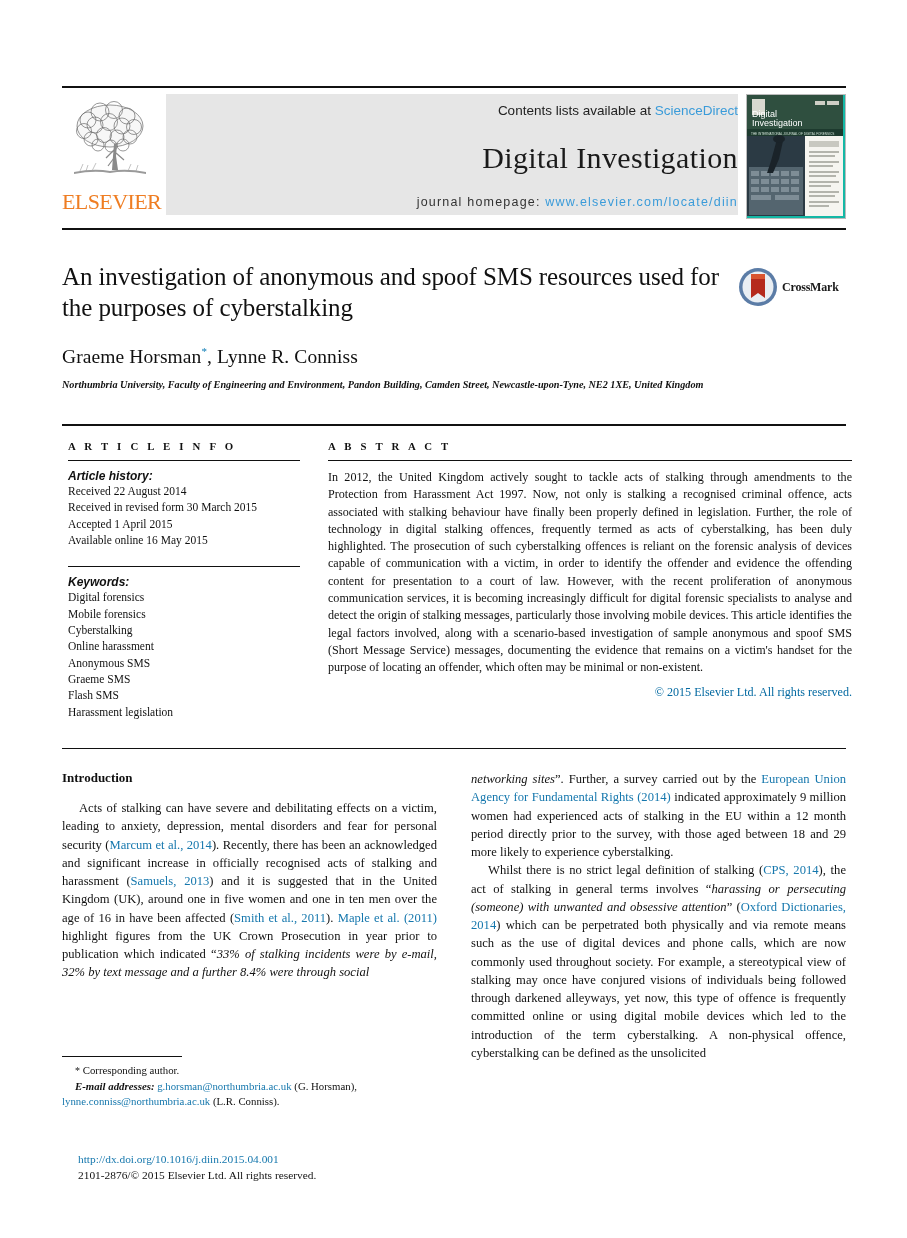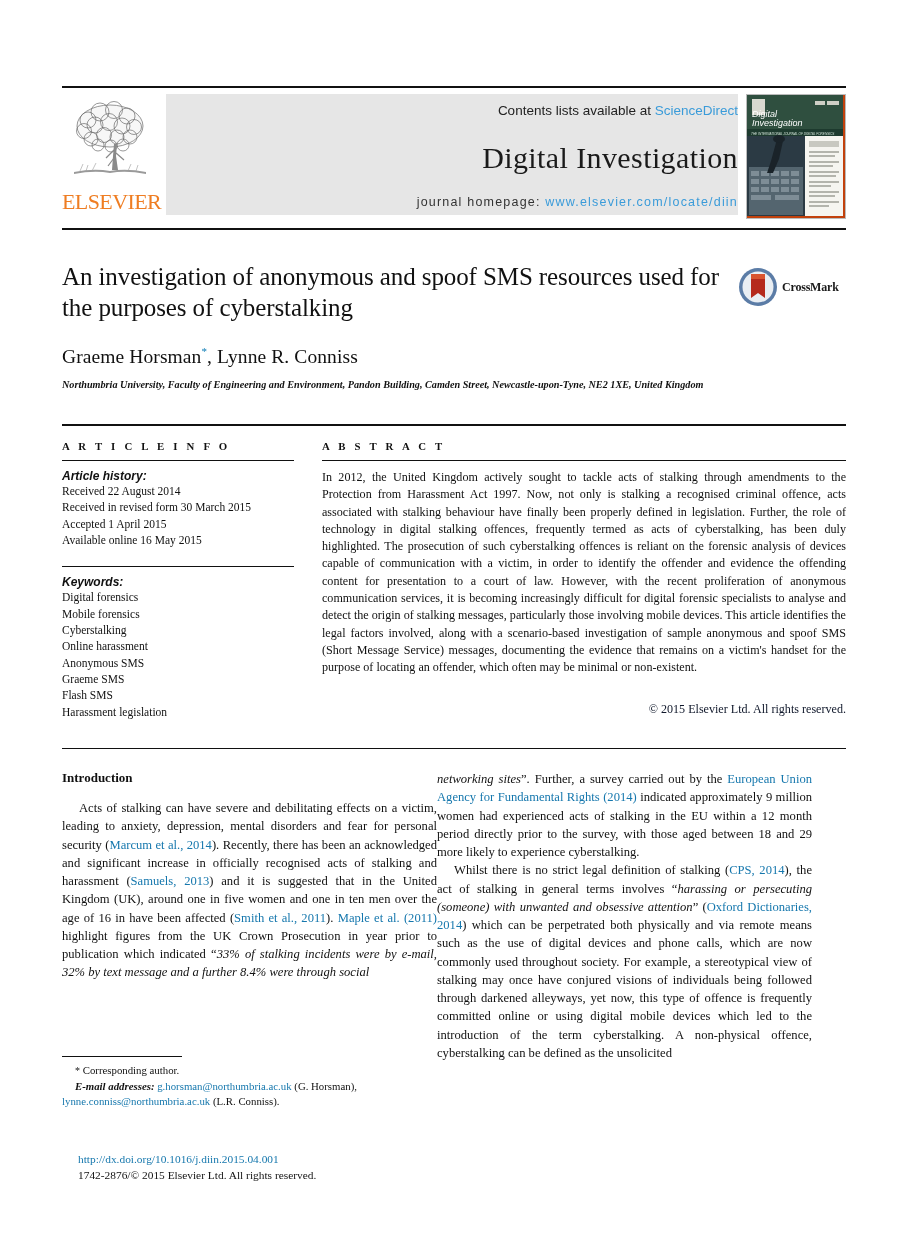--- a/index.html
+++ b/index.html
@@ -104,22 +104,21 @@
   .homepage-line .url {
     color: #3a9bd9;
   }
   .cover-thumb {
     flex: 0 0 98px;
     width: 98px;
     height: 123px;
     border: 1px solid #bbb;
     position: relative;
     overflow: hidden;
-    background: #c2410c;
-    font-style: italic;
+    background: #14b8a6;
   }
 
   
   .title-rule {
     position: absolute;
     top: 228px;
     left: 62px;
     width: 784px;
     border-top: 2.2px solid #111;
   }
@@ -183,21 +182,21 @@
   .info-rule {
     position: absolute;
     top: 424px;
     left: 62px;
     width: 784px;
     border-top: 2.2px solid #111;
   }
   .info-abstract {
     position: absolute;
     top: 440px;
-    left: 62px;
+    left: 68px;
     width: 784px;
     display: flex;
   }
   .col-info {
     width: 232px;
     flex: 0 0 232px;
   }
   .col-abstract {
     flex: 1 1 auto;
     margin-left: 28px;
@@ -233,38 +232,39 @@
     font-size: 12.1px;
     line-height: 1.43;
     text-align: justify;
     color: #111;
     hyphens: auto;
   }
   .copyright {
     font-family: "Liberation Serif", serif;
     font-size: 12.1px;
     text-align: right;
-    margin-top: 26px;
-    color: #0f172a;
+    margin-top: 9px;
+    color: #0369a1;
   }
 
   
   .body-rule {
     position: absolute;
     top: 748px;
     left: 62px;
     width: 784px;
     border-top: 1.6px solid #111;
   }
   .body-cols {
     position: absolute;
     top: 770px;
     left: 62px;
     width: 784px;
     display: flex;
+    gap: 34px;
   }
   .bcol {
     width: 375px;
     flex: 0 0 375px;
   }
   h2.section-title {
     font-family: "Liberation Serif", serif;
     font-size: 13px;
     font-weight: bold;
     margin: 0 0 13px 0;
@@ -507,16 +507,16 @@
       <span class="foot-indent"></span><span class="foot-em">E-mail addresses:</span>
       <span class="lnk">g.horsman@northumbria.ac.uk</span>
       <span>(G. Horsman),</span>
       <span class="lnk">lynne.conniss@northumbria.ac.uk</span>
       <span>(L.R. Conniss).</span>
     </div>
   </div>
 
   <div class="doi-block">
     <div class="doi">http://dx.doi.org/10.1016/j.diin.2015.04.001</div>
-    <div class="issn">1742-2876/© 2015 Elsevier Ltd. All rights reserved.</div>
+    <div class="issn">2101-2876/© 2015 Elsevier Ltd. All rights reserved.</div>
   </div>
 
 </div>
 
 </body></html>

